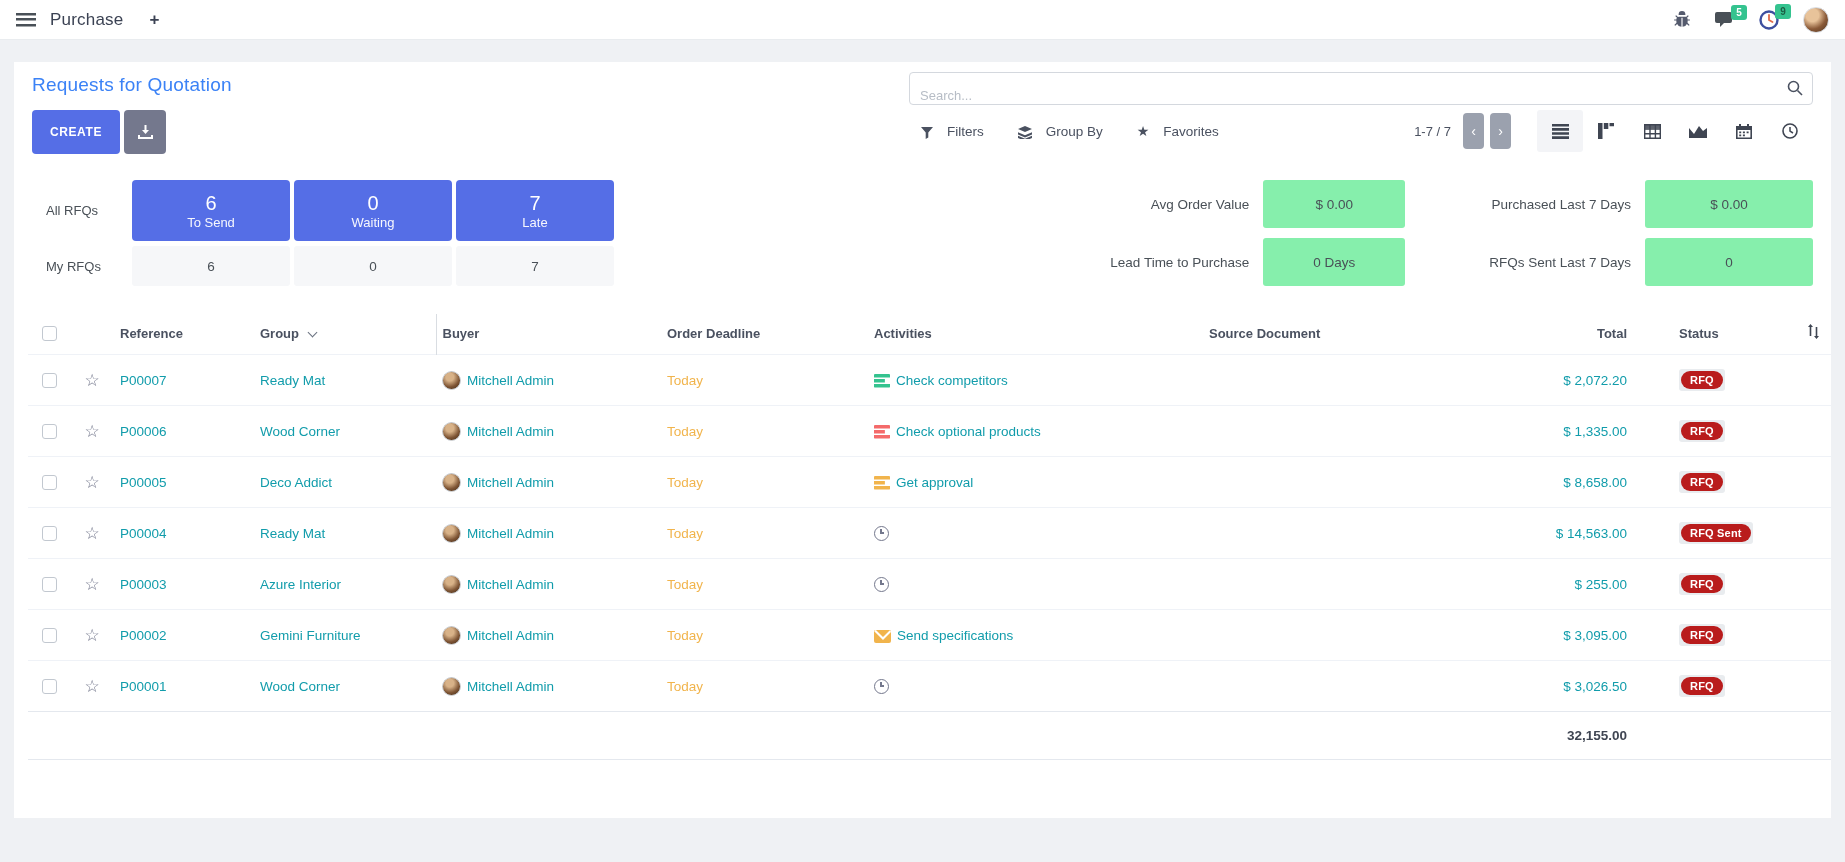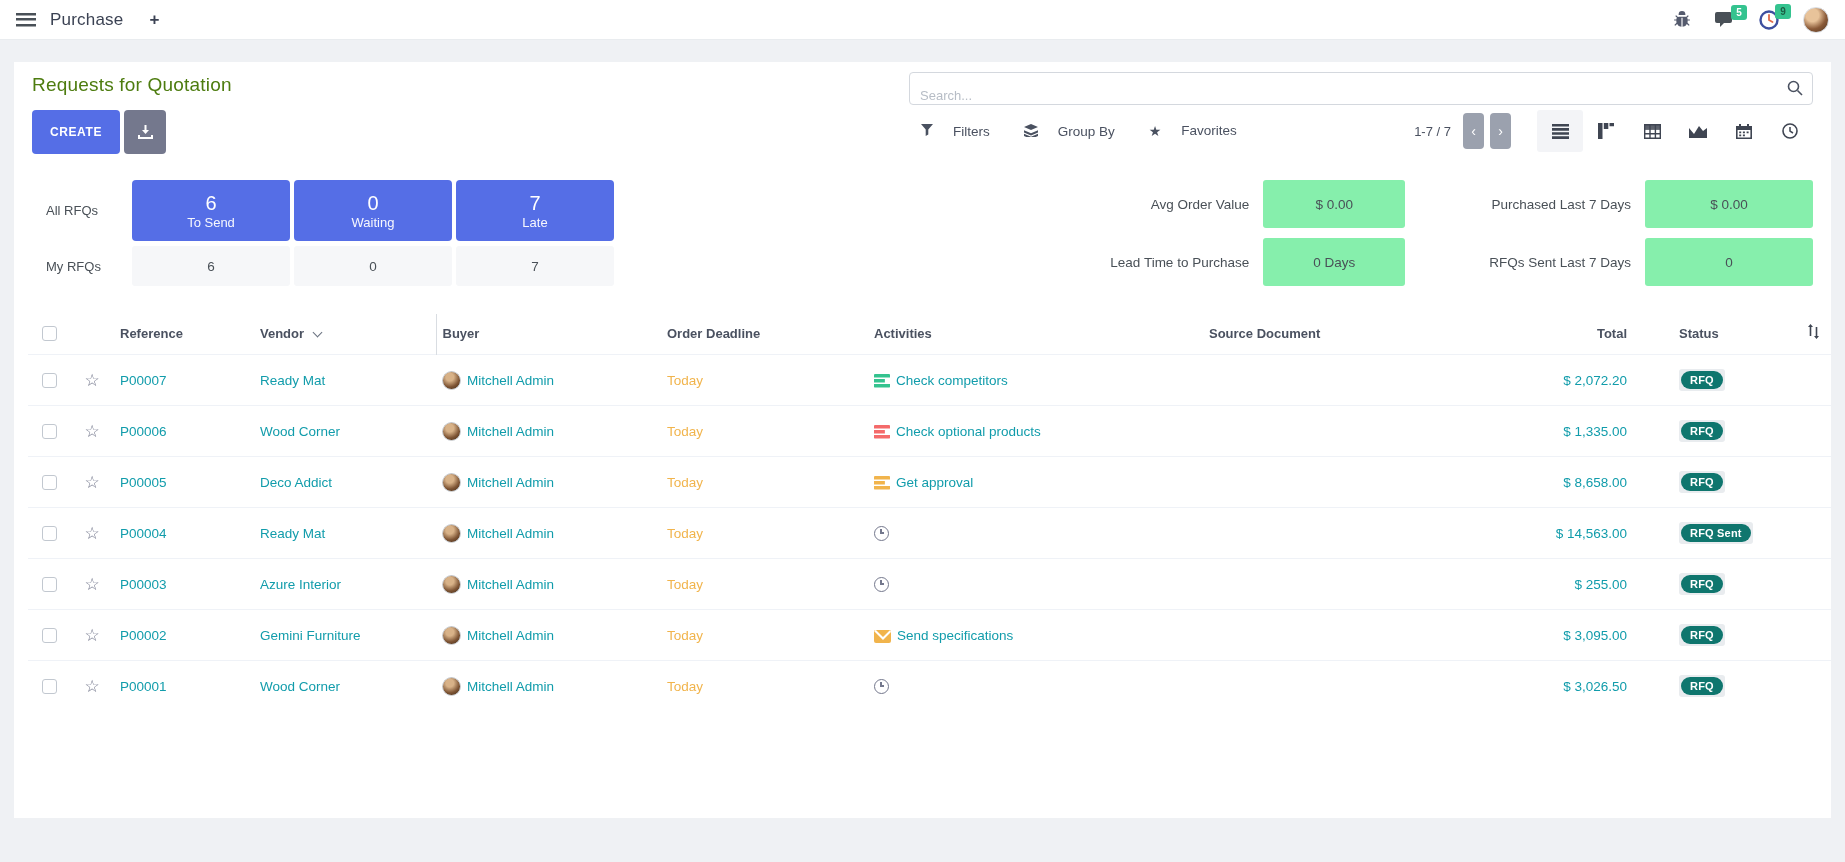--- a/index.html
+++ b/index.html
@@ -21,35 +21,35 @@
     font-size:10px;min-width:16px;height:15px;line-height:15px;text-align:center;
     border-radius:3px;padding:0 3px;font-weight:bold}
   .badge-green.dark{color:#1c5e44}
   .avatar-lg{width:26px;height:26px;border-radius:50%;
     background:radial-gradient(circle at 35% 30%,#e8c39a 28%,#8a5a38 60%,#4e3420 100%);
     border:1px solid #d9dde3}
   
   .card{position:absolute;left:14px;right:14px;top:62px;bottom:44px;background:#fff;overflow:hidden}
   .cp{display:flex;padding:10px 18px 4px 18px}
   .cp-left{flex:1 1 auto;padding-top:2px}
-  .page-title{font-size:19px;color:#4d7c0f;font-weight:500;letter-spacing:.2px}
+  .page-title{font-size:19px;color:#3b82f6;font-weight:500;letter-spacing:.2px}
   .cp-buttons{margin-top:14px;display:flex;gap:4px}
   .btn{border:none;border-radius:4px;font-size:12px;letter-spacing:.6px;cursor:pointer;
     height:44px;display:inline-flex;align-items:center;justify-content:center}
   .btn-create{background:#556ee6;color:#fff;width:88px;font-weight:bold}
   .btn-export{background:#74788d;color:#fff;width:42px}
   .cp-right{width:904px;flex:0 0 auto}
   .search-wrap{position:relative}
   .search-input{width:100%;height:33px;border:1px solid #d4d8de;border-radius:4px;
     padding:14px 34px 0 10px;font-size:13px;color:#495057;outline:none}
   .search-input::placeholder{color:#b7bdc6}
   .search-ico{position:absolute;right:10px;top:8px}
   .cp-row2{display:flex;align-items:center;margin-top:8px;height:36px}
   .fgf{display:flex;align-items:center;gap:34px;padding-left:12px;font-size:13.5px;color:#4a5160}
-  .fgf .item{display:flex;align-items:flex-start;gap:20px;cursor:pointer}
+  .fgf .item{display:flex;align-items:flex-end;gap:14px;cursor:pointer}
   .star-glyph{color:#4a5160;font-size:14px}
   .pager{margin-left:auto;display:flex;align-items:center;gap:6px}
   .pager-text{font-size:13px;color:#4a5160;margin-right:6px}
   .pager-btn{width:21px;height:36px;background:#9ba1ae;border:none;border-radius:4px;
     color:#fff;font-size:14px;cursor:pointer;line-height:36px;text-align:center}
   .switcher{display:flex;align-items:center;margin-left:26px}
   .sw{width:46px;height:42px;display:flex;align-items:center;justify-content:center;cursor:pointer;border-radius:3px}
   .sw.active{background:#f3f4f7}
   
   .dash{display:flex;align-items:flex-start;padding:22px 18px 0 18px}
@@ -93,21 +93,21 @@
     background:linear-gradient(var(--c),var(--c)) 0 0/100% 3.5px no-repeat,
       linear-gradient(var(--c),var(--c)) 0 5px/68% 3.5px no-repeat,
       linear-gradient(var(--c),var(--c)) 0 10px/100% 3.5px no-repeat;border-radius:1px}
   .act-icon[data-kind="clock"]{width:15px;height:15px;border:1.6px solid #74788d;border-radius:50%}
   .act-icon[data-kind="clock"]::before{content:"";position:absolute;left:5.2px;top:2px;width:1.6px;height:4.6px;background:#74788d}
   .act-icon[data-kind="clock"]::after{content:"";position:absolute;left:5.2px;top:5.6px;width:4px;height:1.6px;background:#74788d}
   .act-icon[data-kind="envelope"]{width:17px;height:13px;background:#f1b44c;border-radius:2px;overflow:hidden}
   .act-icon[data-kind="envelope"]::before{content:"";position:absolute;top:-7px;left:1.5px;width:10px;height:10px;
     background:#f1b44c;border:2px solid #fff;transform:rotate(45deg)}
   .status-outer{display:inline-block;background:#e9ecef;border-radius:3px;padding:2px 2px;cursor:default}
-  .status-pill{display:inline-block;background:#0f766e;color:#fff;font-size:11px;font-weight:bold;
+  .status-pill{display:inline-block;background:#b91c1c;color:#fff;font-size:11px;font-weight:bold;
     padding:3px 9px;border-radius:10px;letter-spacing:.2px}
   tr.footer td{border-top:1px solid #e4e8ee;border-bottom:1px solid #e4e8ee;height:48px}
   .foot-total{font-weight:bold;color:#3f4552;font-size:13.5px}
   svg{display:block}
 </style>
 </head>
 <body>
 
 <div class="navbar">
   <span class="hamburger"></span>
@@ -272,21 +272,21 @@
         <col style="width:175px">
           <col style="width:40px">
           <col style="width:116px">
           <col style="width:46px">
       </colgroup>
       <thead>
         <tr>
           <th class="c"><span class="checkbox"></span></th>
           <th></th>
           <th>Reference</th>
-          <th class="th-vendor"><span>Vendor</span><span class="caret-down"></span></th>
+          <th class="th-vendor"><span>Group</span><span class="caret-down"></span></th>
           <th>Buyer</th>
           <th>Order Deadline</th>
           <th>Activities</th>
           <th>Source Document</th>
           <th class="r">Total</th>
           <th></th>
           <th>Status</th>
           <th class="c">
             <svg width="16" height="15" viewBox="0 0 16 15" style="display:inline-block">
               <path fill="#3f4552" d="M4 3 6.5 0 9 3H7.3v9H5.7V3zM12.5 15 10 12h1.7V3h1.6v9H15z"></path>
@@ -429,16 +429,30 @@
                 <span class="link"></span>
               </span>
             </td>
           <td></td>
           <td class="r"><span class="link">$ 3,026.50</span></td>
           <td></td>
           <td><span class="status-outer"><span class="status-pill">RFQ</span></span></td>
           <td></td>
         </tr>
 
+        <tr class="footer">
+          <td></td>
+            <td></td>
+            <td></td>
+            <td></td>
+            <td></td>
+            <td></td>
+            <td></td>
+            <td></td>
+          <td class="r"><span class="foot-total">32,155.00</span></td>
+          <td></td>
+            <td></td>
+            <td></td>
+        </tr>
       </tbody>
     </table>
   </div>
 </div>
 
 </body></html>

